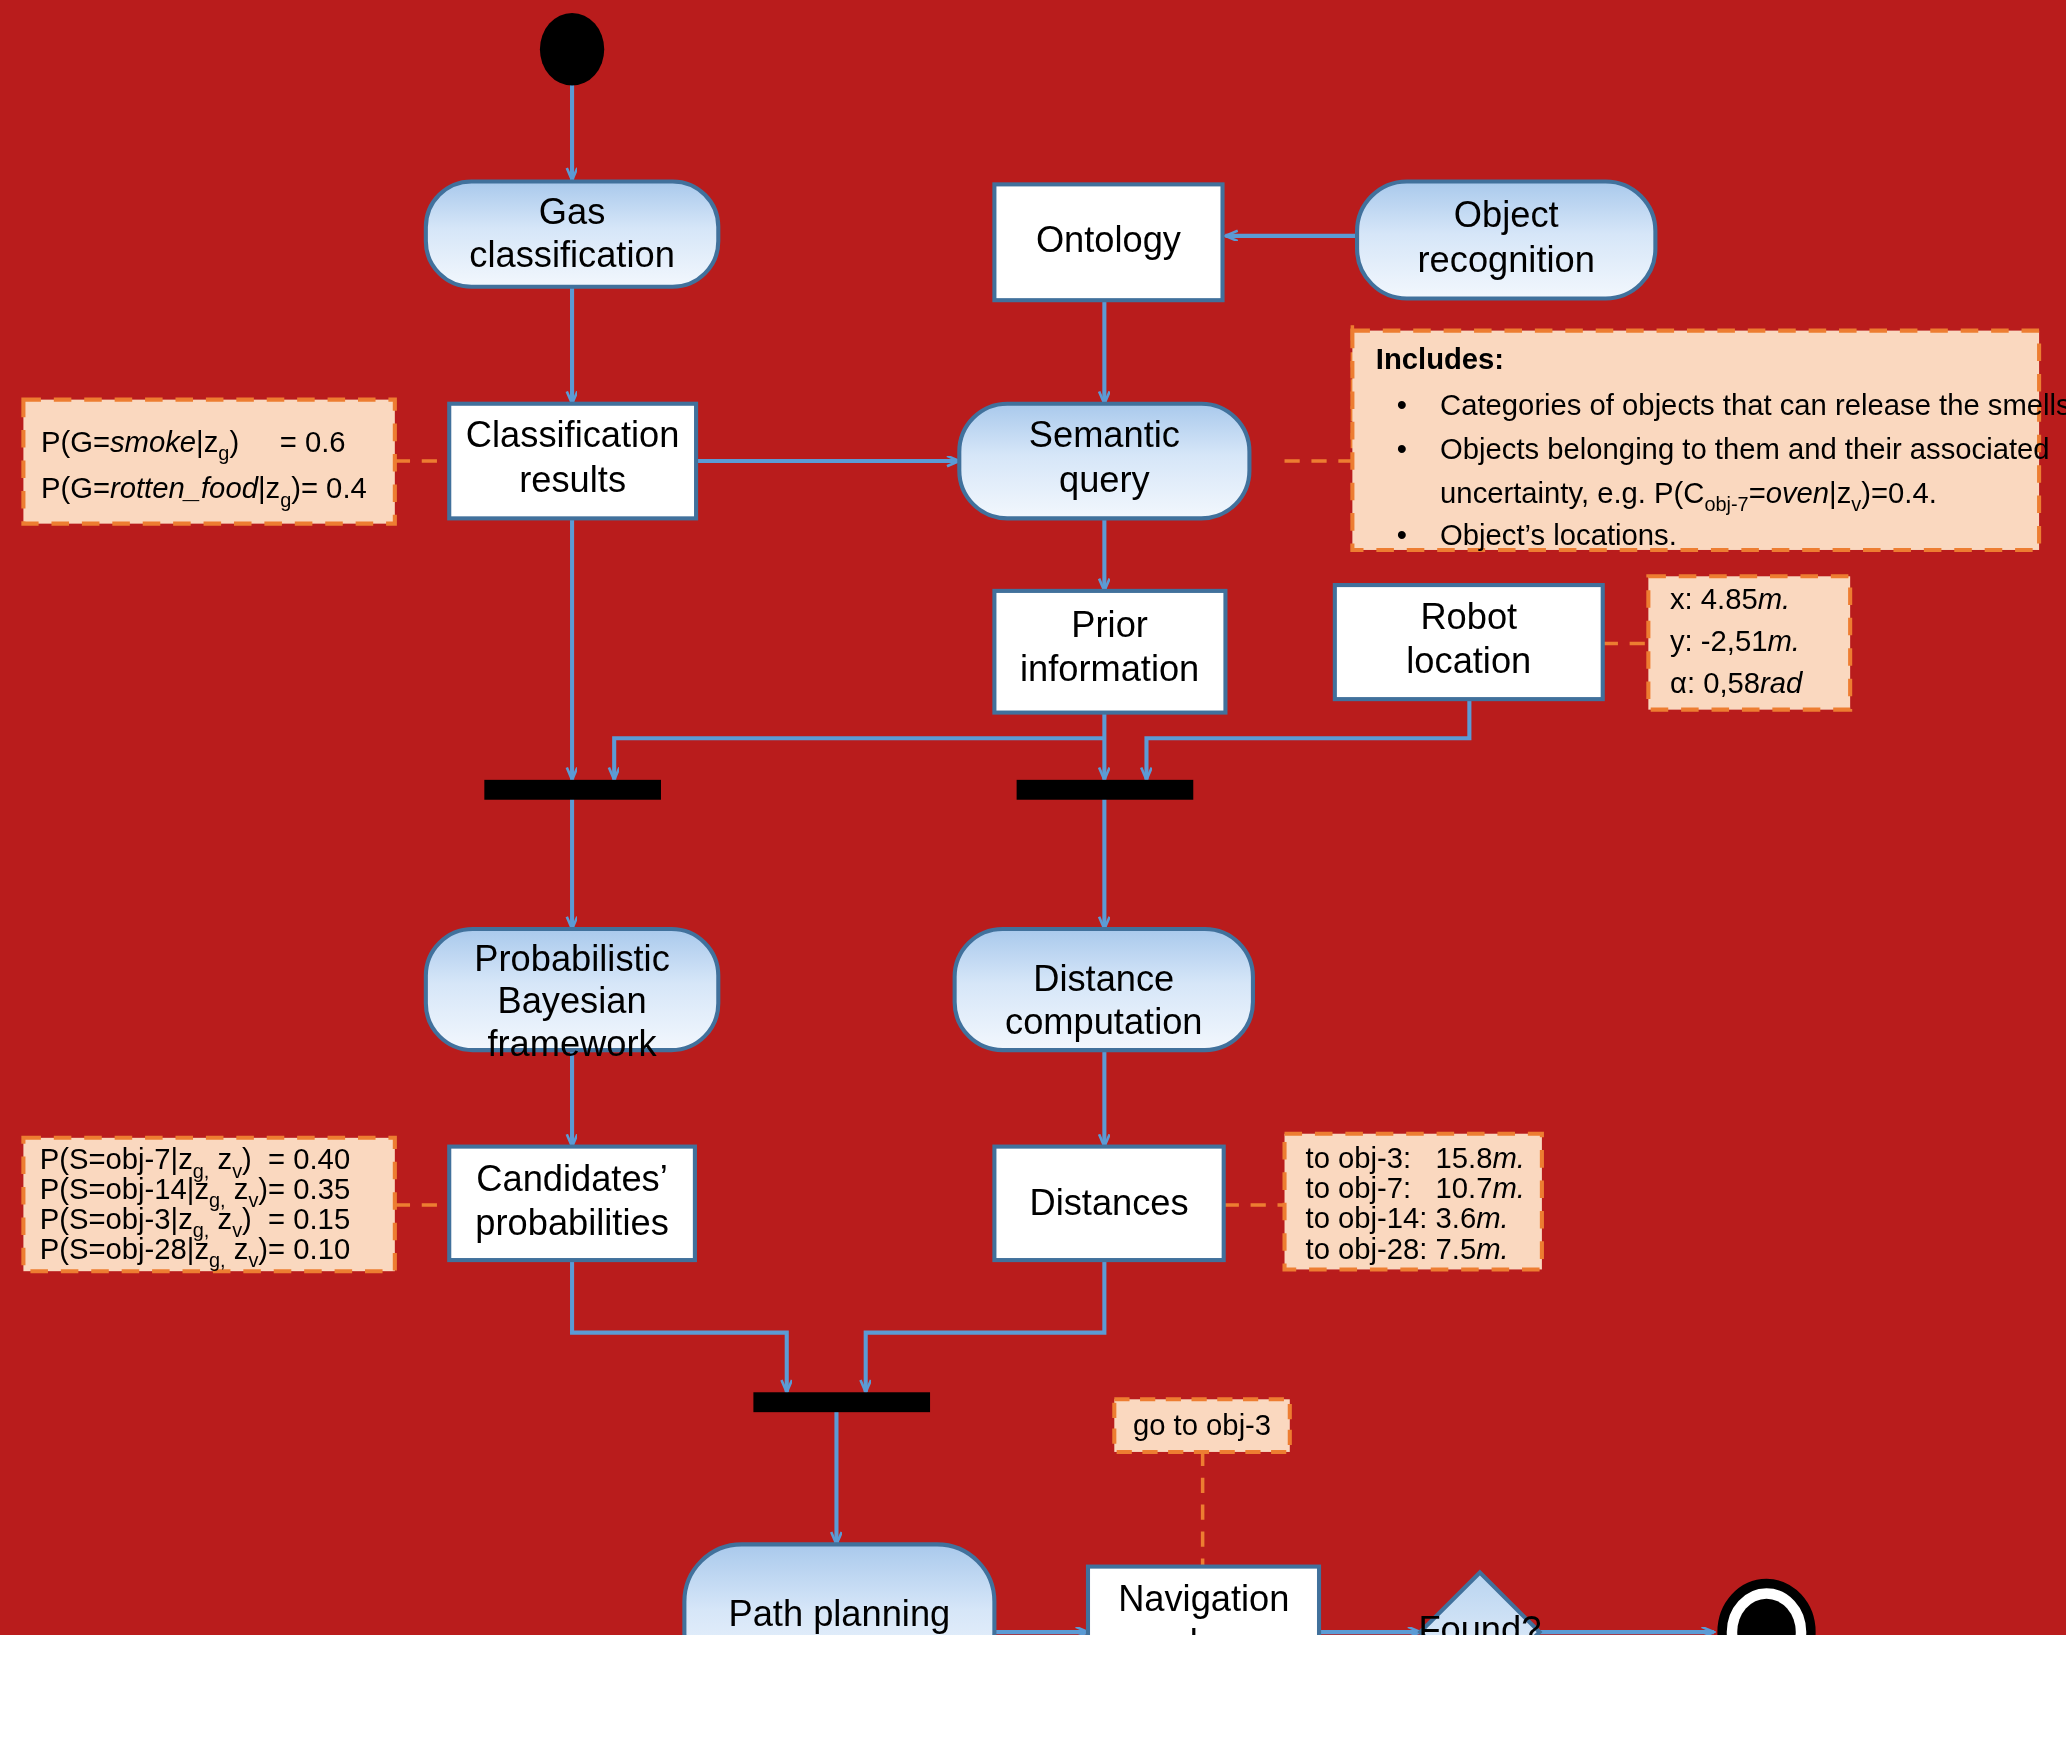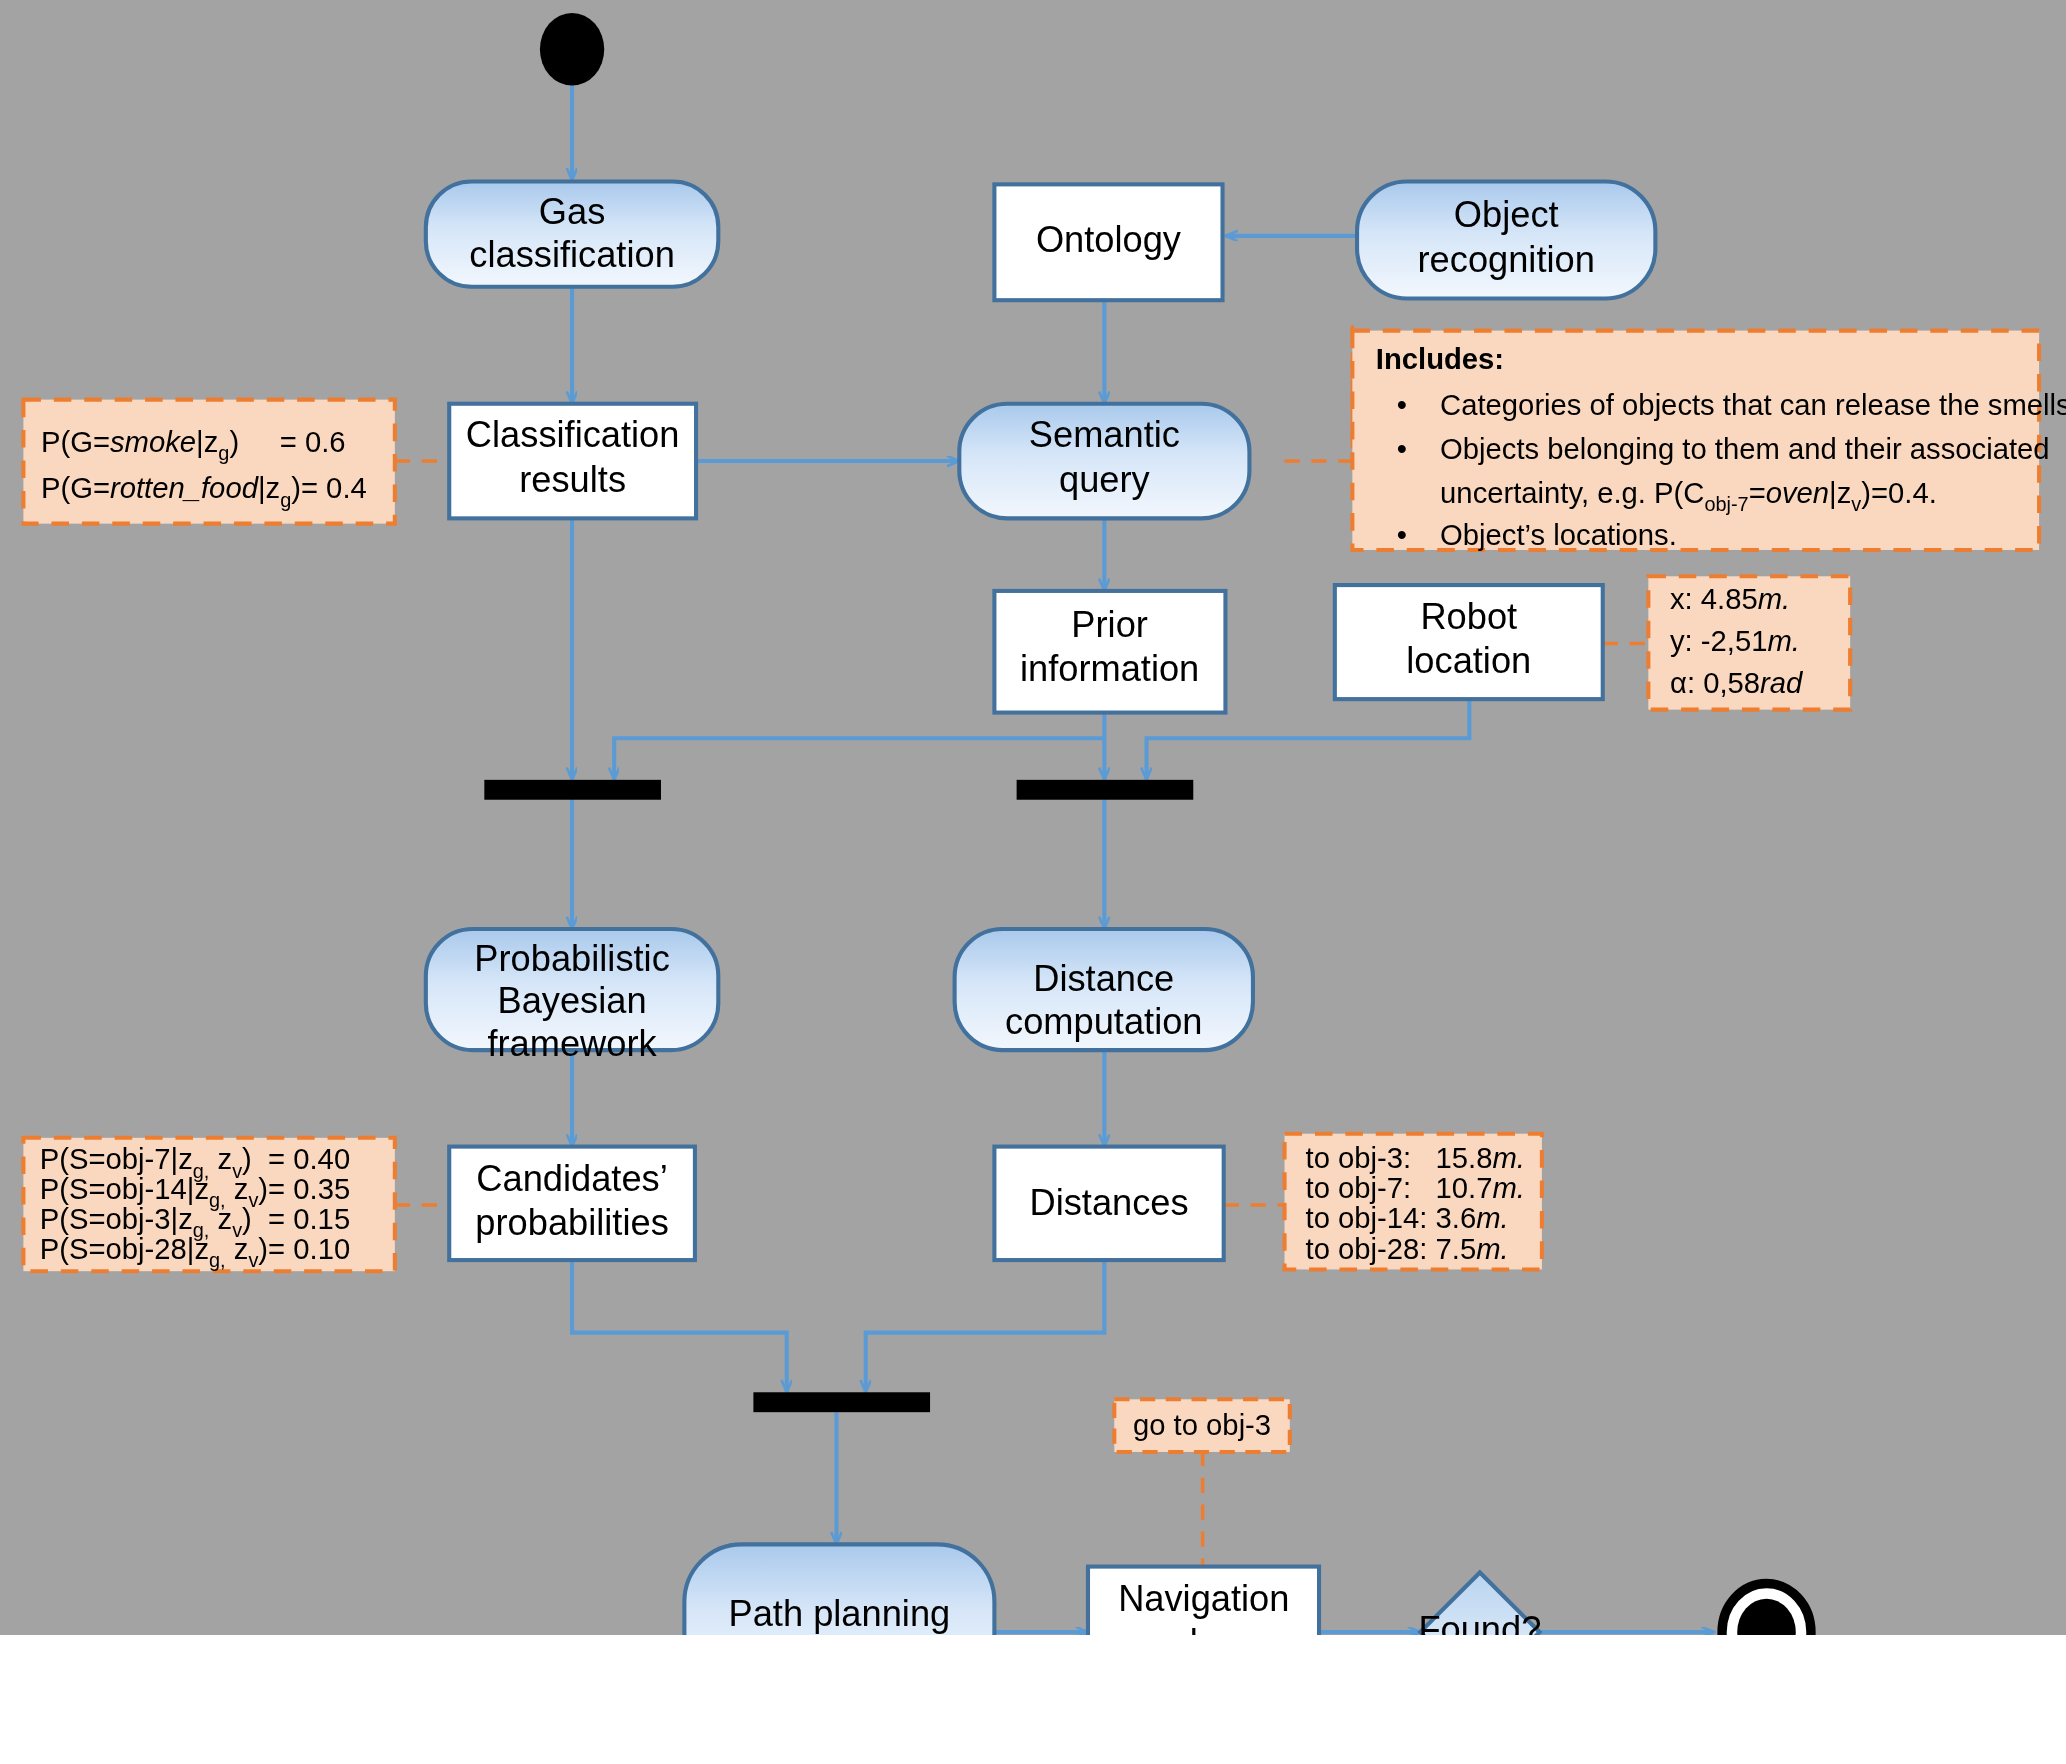--- a/index.html
+++ b/index.html
@@ -1,17 +1,17 @@
 <!DOCTYPE html>
 <html style="font-size:9.4px"><head>
 <meta charset="utf-8">
 <style>
   html,body{margin:0;padding:0;background:#ffffff;}
   body{width:2066px;height:1765px;font-family:"Liberation Sans",sans-serif;}
-  #stage{position:relative;width:2066px;height:1635px;overflow:hidden;background:#a3a3a3;}
+  #stage{position:relative;width:2066px;height:1635px;overflow:hidden;background:#b91c1c;}
   svg{position:absolute;left:0;top:0;width:2066px;height:1765px;}
   .nodelabel{font-family:"Liberation Sans",sans-serif;fill:#000;text-anchor:middle;dominant-baseline:middle;}
   .fs-big{font-size:62px;}
   .fs-note{font-size:50px;}
   .fs-edge{font-size:52px;}
   .note-text{font-family:"Liberation Sans",sans-serif;fill:#000;font-size:50px;}
   .sub{font-size:34px;}
 </style>
 </head>
 <body>

